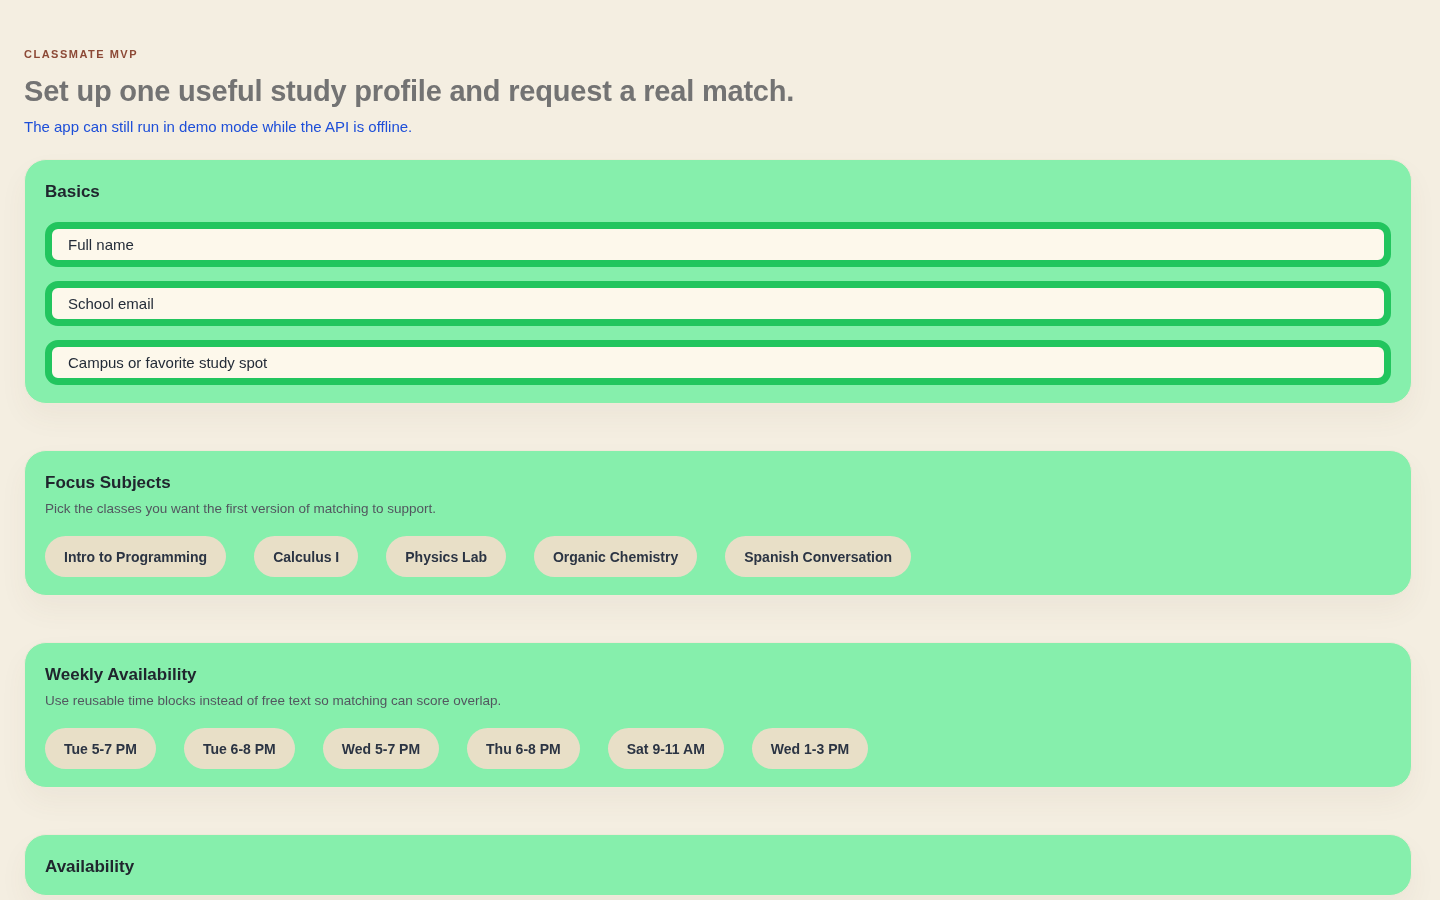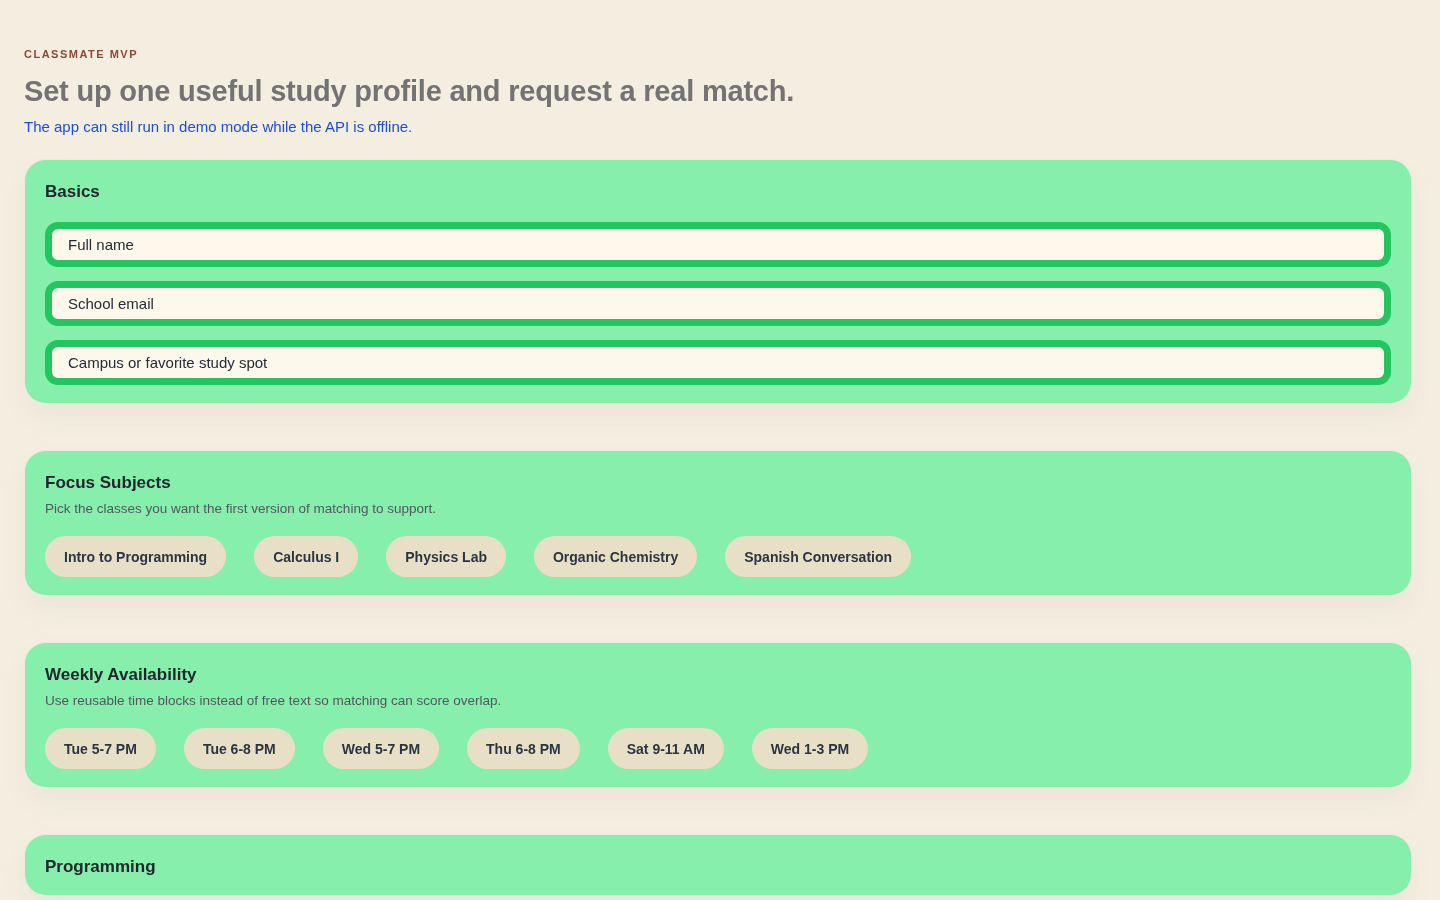--- a/index.html
+++ b/index.html
@@ -130,17 +130,17 @@
       <button class="chip">Tue 5-7 PM</button>
       <button class="chip">Tue 6-8 PM</button>
       <button class="chip">Wed 5-7 PM</button>
       <button class="chip">Thu 6-8 PM</button>
       <button class="chip">Sat 9-11 AM</button>
       <button class="chip">Wed 1-3 PM</button>
     </div>
   </section>
 
   <section class="card">
-    <h2>Programming</h2>
+    <h2>Availability</h2>
 
   </section>
 
 </div>
 
 </body></html>

